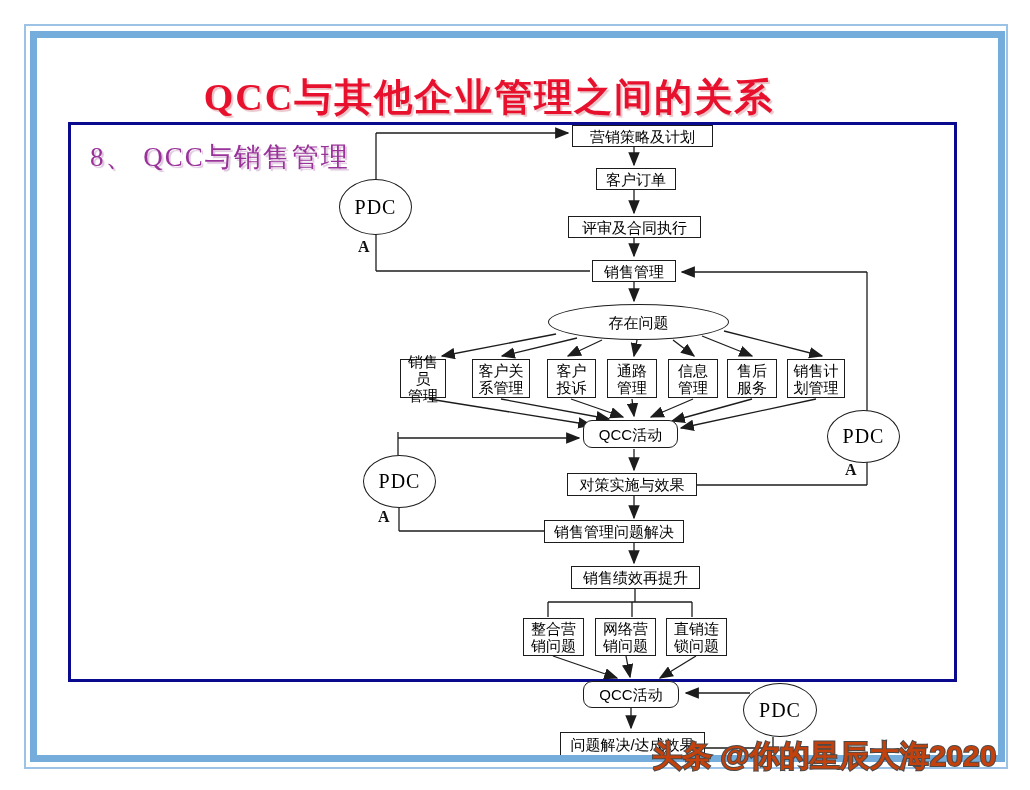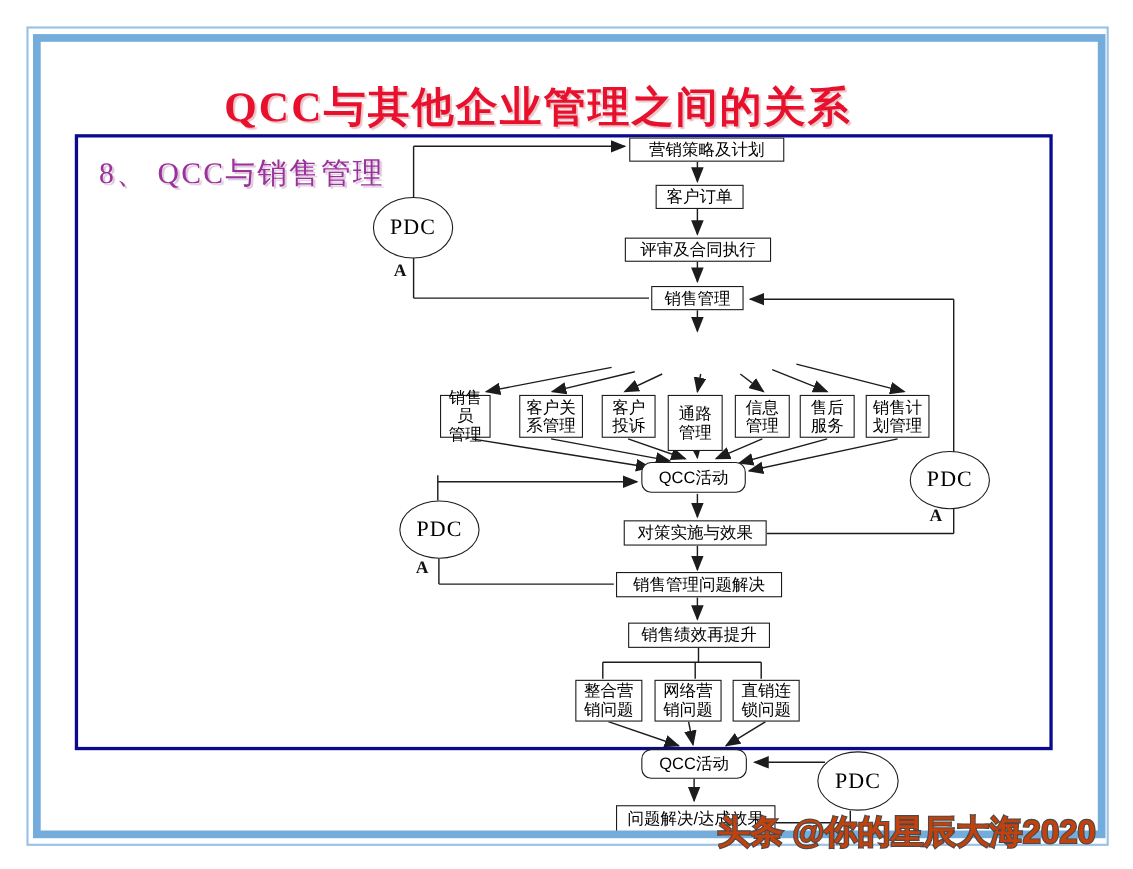--- a/index.html
+++ b/index.html
@@ -115,39 +115,40 @@
         <path d="M626,656 L630,677" marker-end="url(#ah)"></path>
         <path d="M696,656 L660,678" marker-end="url(#ah)"></path>
       </g>
     </g>
   </svg>
 
   <div class="box" style="left:572px;top:125px;width:141px;height:22px">营销策略及计划</div>
   <div class="box" style="left:596px;top:168px;width:80px;height:22px">客户订单</div>
   <div class="box" style="left:568px;top:216px;width:133px;height:22px">评审及合同执行</div>
   <div class="box" style="left:592px;top:260px;width:84px;height:22px">销售管理</div>
+  <div class="ell" style="left:548px;top:304px;width:181px;height:36px">存在问题</div>
 
   <div class="box" style="left:400px;top:359px;width:46px;height:39px">销售员
 管理</div>
   <div class="box" style="left:472px;top:359px;width:58px;height:39px">客户关
 系管理</div>
   <div class="box" style="left:547px;top:359px;width:49px;height:39px">客户
 投诉</div>
-  <div class="box" style="left:607px;top:359px;width:50px;height:51px">通路
+  <div class="box" style="left:607px;top:359px;width:50px;height:39px">通路
 管理</div>
   <div class="box" style="left:668px;top:359px;width:50px;height:39px">信息
 管理</div>
   <div class="box" style="left:727px;top:359px;width:50px;height:39px">售后
 服务</div>
   <div class="box" style="left:787px;top:359px;width:58px;height:39px">销售计
 划管理</div>
 
   <div class="rbox" style="left:583px;top:420px;width:95px;height:28px">QCC活动</div>
   <div class="box" style="left:567px;top:473px;width:130px;height:23px">对策实施与效果</div>
-  <div class="box" style="left:560px;top:520px;width:151px;height:23px">销售管理问题解决</div>
+  <div class="box" style="left:544px;top:520px;width:140px;height:23px">销售管理问题解决</div>
   <div class="box" style="left:571px;top:566px;width:129px;height:23px">销售绩效再提升</div>
 
   <div class="box" style="left:523px;top:618px;width:61px;height:38px">整合营
 销问题</div>
   <div class="box" style="left:595px;top:618px;width:61px;height:38px">网络营
 销问题</div>
   <div class="box" style="left:666px;top:618px;width:61px;height:38px">直销连
 锁问题</div>
 
   <div class="rbox" style="left:583px;top:681px;width:96px;height:27px">QCC活动</div>

